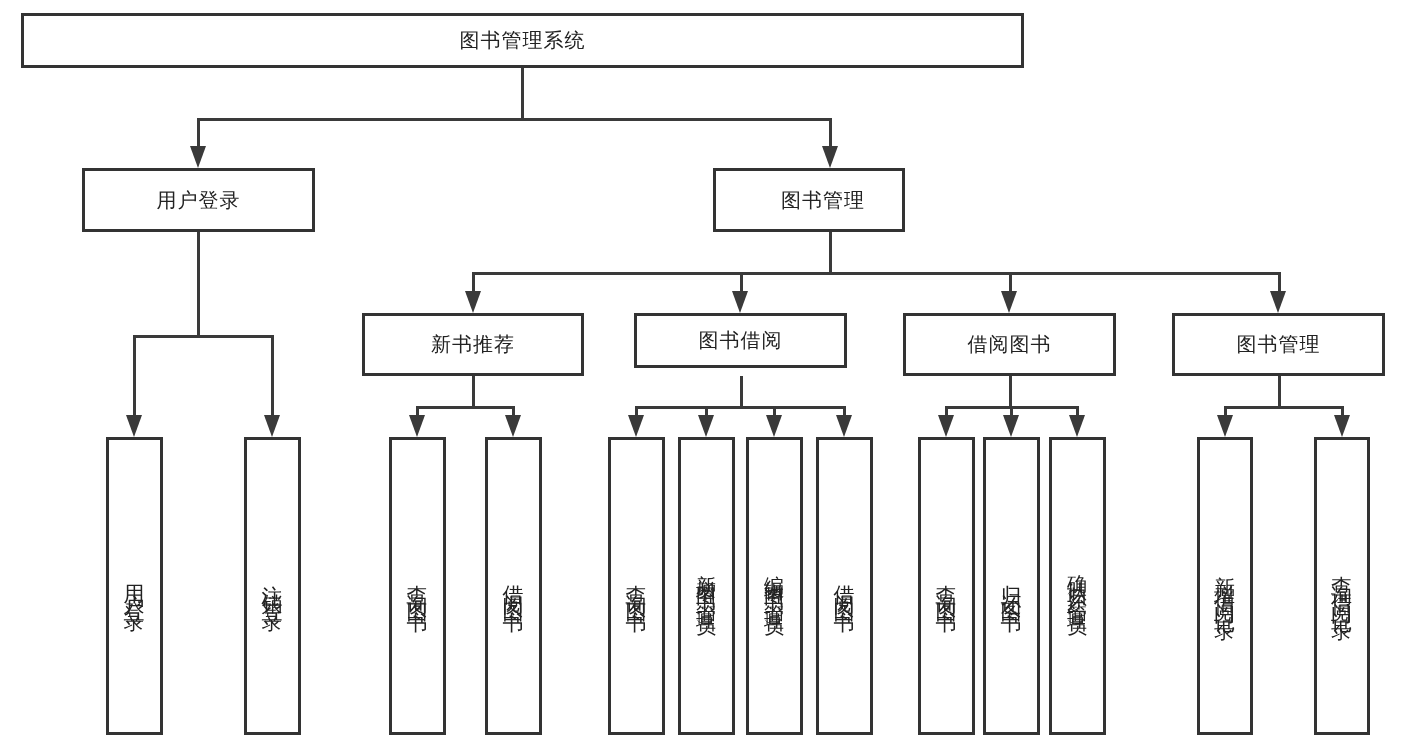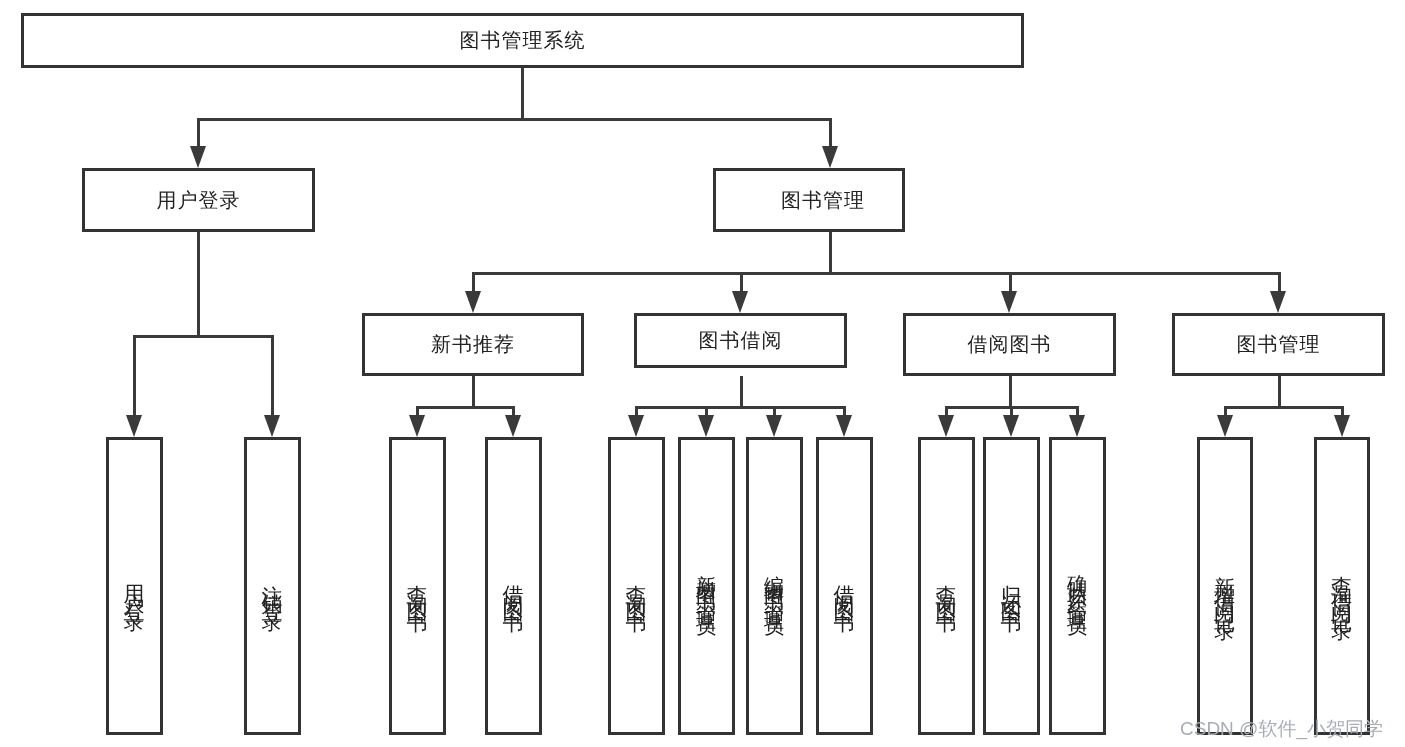--- a/index.html
+++ b/index.html
@@ -152,15 +152,14 @@
   <div class="arrow" style="left:1003px;top:415px;"></div>
   <div class="line" style="left:1076px;top:409px;width:3px;height:8px;"></div>
   <div class="arrow" style="left:1069px;top:415px;"></div>
 
   <div class="line" style="left:1224px;top:406px;width:120px;height:3px;"></div>
   <div class="line" style="left:1224px;top:409px;width:3px;height:8px;"></div>
   <div class="arrow" style="left:1217px;top:415px;"></div>
   <div class="line" style="left:1341px;top:409px;width:3px;height:8px;"></div>
   <div class="arrow" style="left:1334px;top:415px;"></div>
 
-  <div class="watermark">CSDN @软件_小贺同学</div>
 
 </div>
 
 </body></html>

